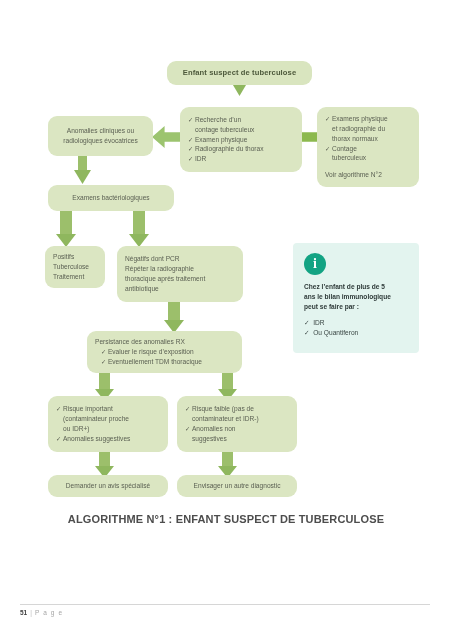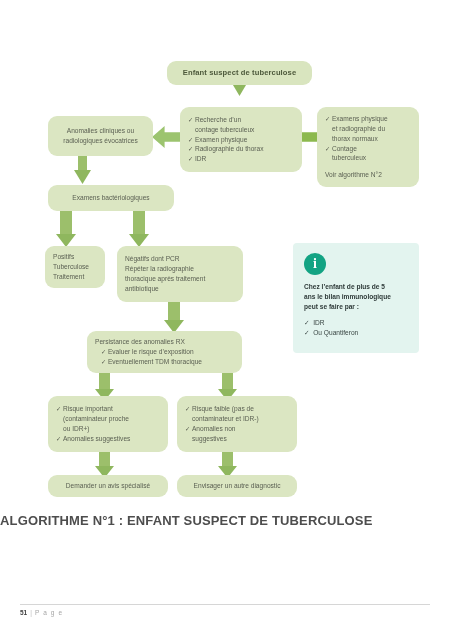--- a/index.html
+++ b/index.html
@@ -79,22 +79,22 @@
   .info-head{
     font-size:6.6px;font-weight:700;color:#2f3b3a;line-height:1.55;
     margin-bottom:5px;
   }
   .info-list{font-size:6.6px;color:#3a4644;line-height:1.6;}
   .info-list div{padding-left:9px;text-indent:-9px;}
   .info-list div:before{content:"\2713\00a0\00a0";color:#3a4644;}
 
   
   .caption{
-    position:absolute;left:0;right:0;text-align:left;
-    font-size:13px;font-weight:700;color:#4d4d4d;
+    position:absolute;left:0;right:0;text-align:center;
+    font-size:11px;font-weight:700;color:#4d4d4d;
     letter-spacing:.15px;
     font-family:"Liberation Sans", sans-serif;
   }
 
   
   .footer-rule{
     position:absolute;left:20px;right:22px;height:1px;background:#d6d6d6;
   }
   .footer{
     position:absolute;left:20px;

